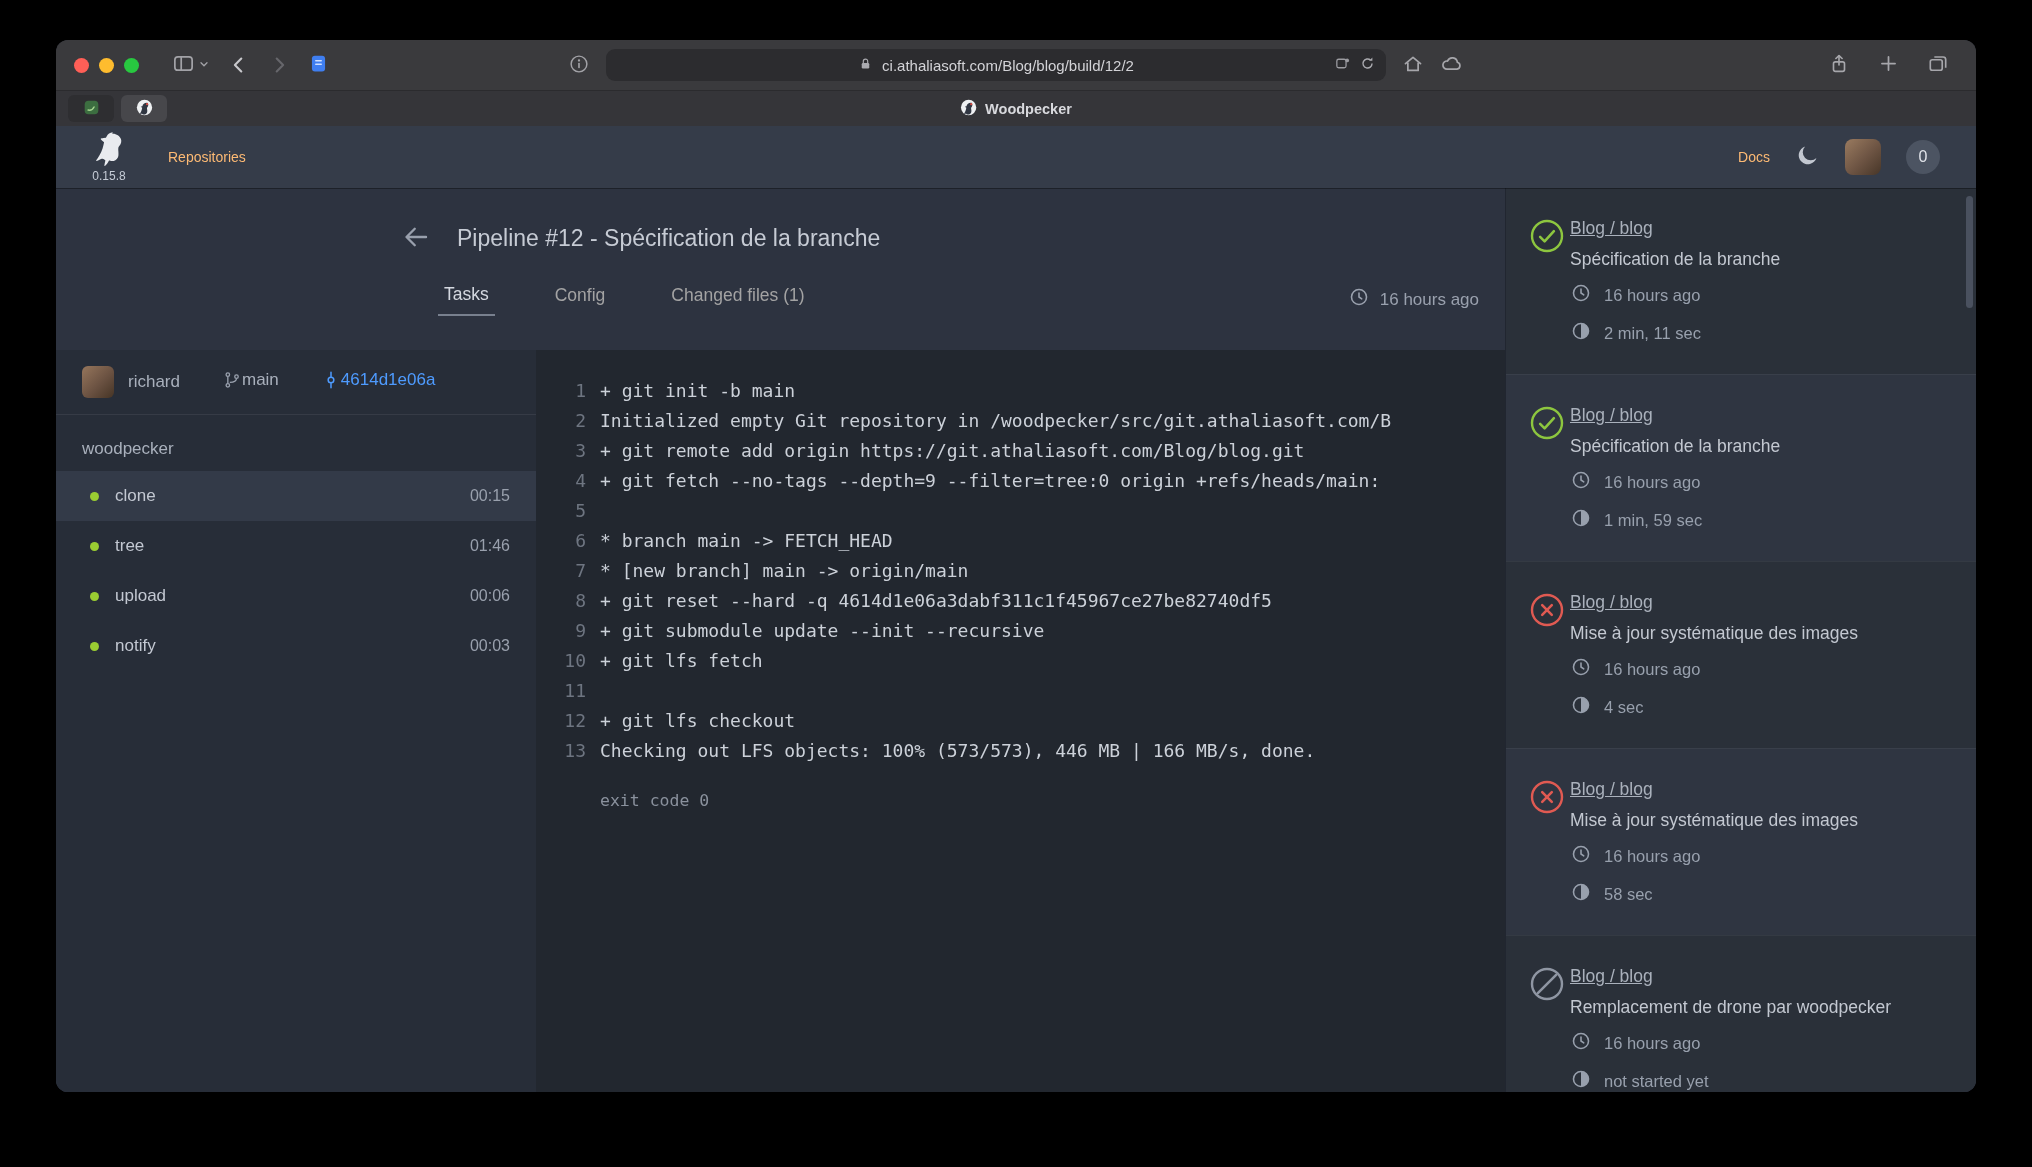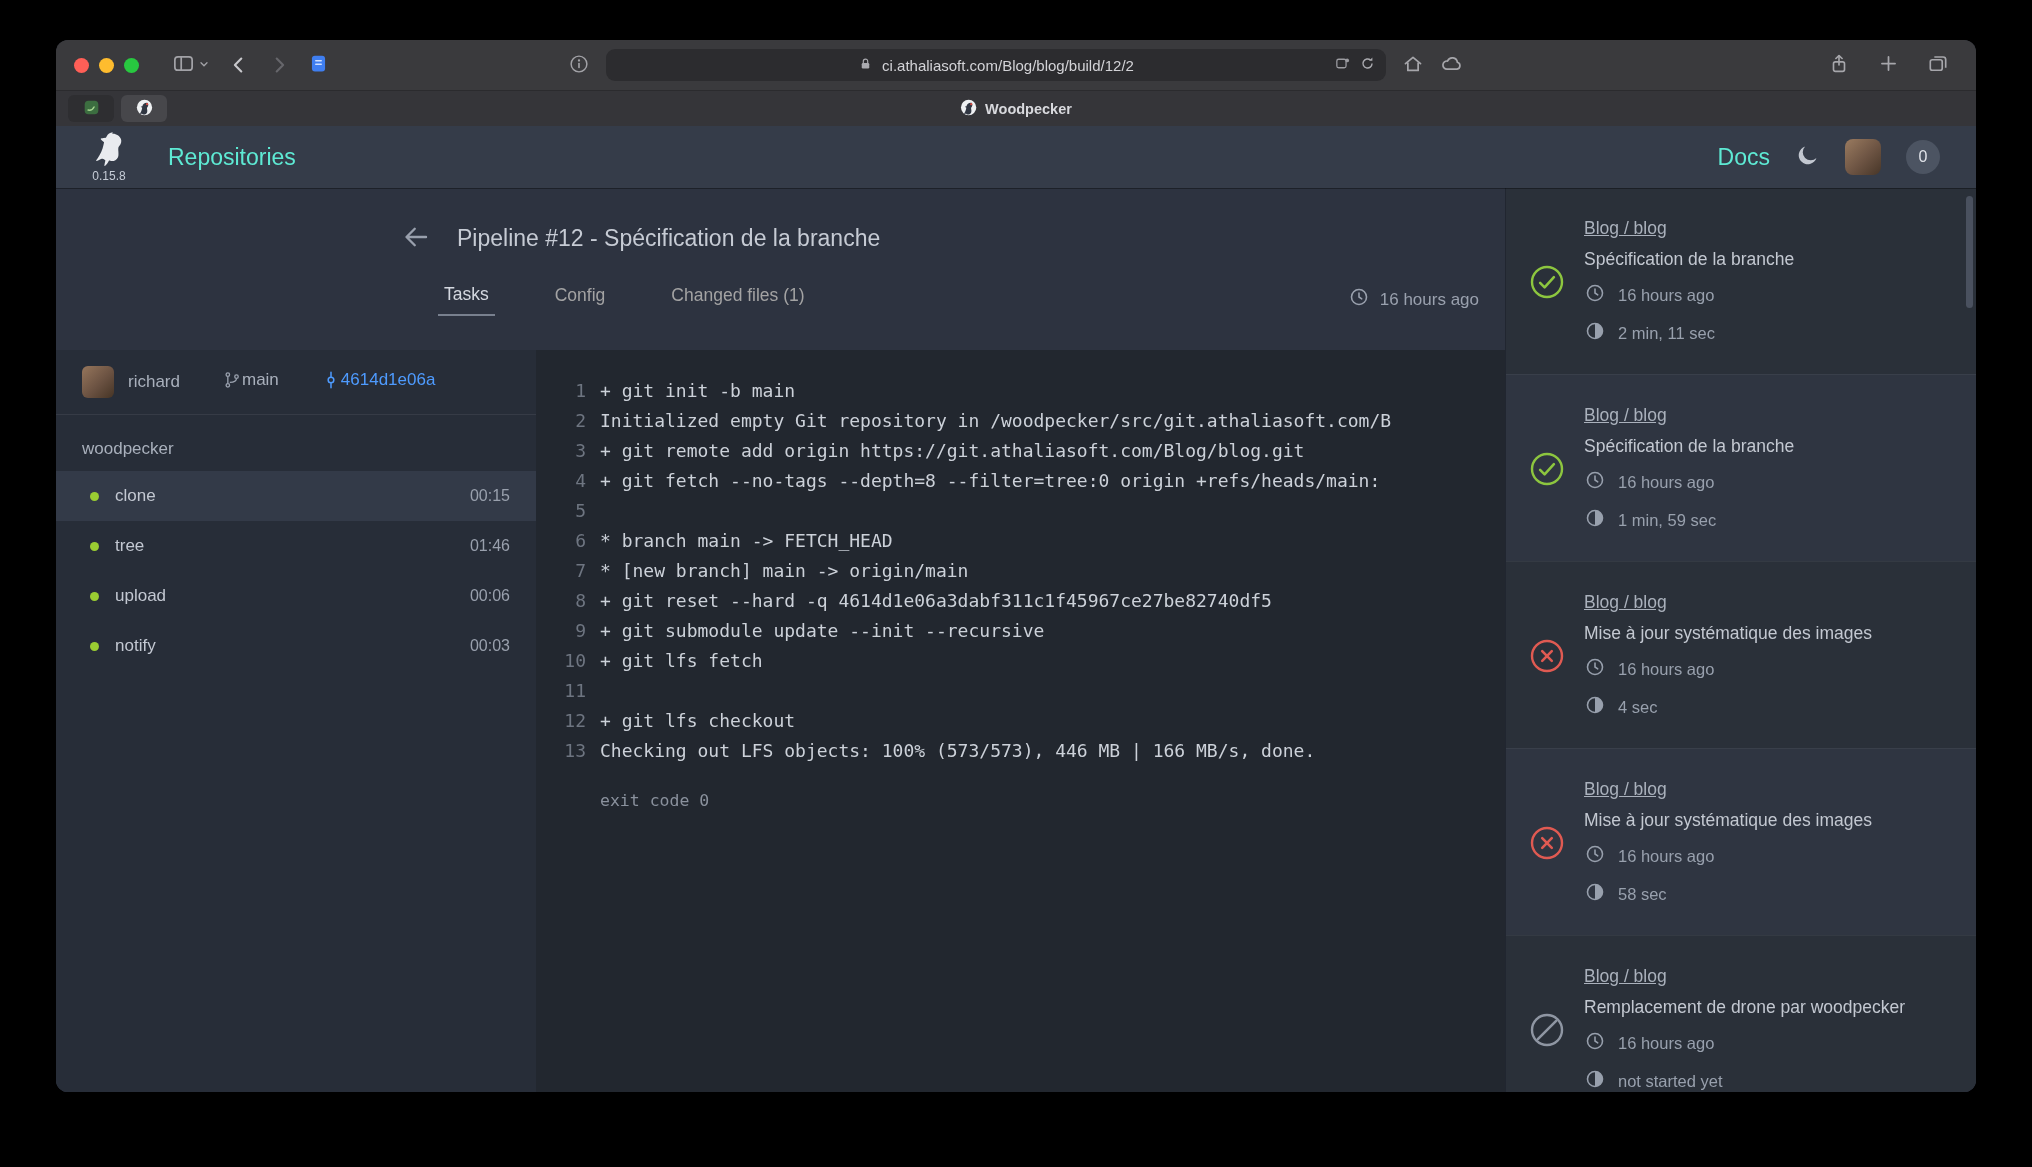--- a/index.html
+++ b/index.html
@@ -30,21 +30,21 @@
               align-items:center;justify-content:center;border:none;padding:0;}
   .pinned-tab.selected{background:#47474b;}
   .center-tab{position:absolute;left:50%;top:0;height:100%;transform:translateX(-50%);
               display:flex;align-items:center;gap:8px;color:#d8d9dd;font-size:14.5px;font-weight:bold;}
 
   
   .navbar{height:62px;flex:0 0 auto;background:#353c49;display:flex;align-items:center;
           padding:0 36px;color:#c6ccd6;box-shadow:0 1px 0 rgba(0,0,0,.35);z-index:3;}
   .brand{display:flex;flex-direction:column;align-items:center;margin-right:42px;cursor:pointer;}
   .brand .version{font-size:12px;color:#c6ccd6;margin-top:-3px;}
-  .nav-link{font-size:23px;color:#5eead4;background:none;border:none;padding:0;cursor:pointer;}
+  .nav-link{font-size:14px;color:#fdba74;background:none;border:none;padding:0;cursor:pointer;}
   .nav-right{margin-left:auto;display:flex;align-items:center;gap:25px;}
   .avatar{width:36px;height:36px;border-radius:8px;border:none;padding:0;
           background:linear-gradient(135deg,#9a7b60 0%,#6d5443 55%,#473628 100%);}
   .badge{width:34px;height:34px;border-radius:50%;background:#4c5462;color:#e0e3e9;font-size:16px;
          display:flex;align-items:center;justify-content:center;border:none;}
 
   .content{flex:1;display:flex;min-height:0;}
   .main-col{flex:1;min-width:0;display:flex;flex-direction:column;background:#2d3340;}
 
   .page-head{height:162px;flex:0 0 auto;box-sizing:border-box;padding-top:34px;}
@@ -79,21 +79,21 @@
              font-family:"DejaVu Sans Mono",monospace;}
   .log-line{display:flex;line-height:30px;font-size:18px;white-space:pre;}
   .ln{width:32px;flex:0 0 auto;text-align:right;color:#6e7581;}
   .lt{margin-left:14px;color:#ccd1d9;overflow:hidden;}
   .exit-line{margin-top:20px;margin-left:46px;color:#8a919d;font-size:16.5px;line-height:30px;
              font-family:"DejaVu Sans Mono",monospace;}
 
   .right-sidebar{width:470px;flex:0 0 auto;background:#2d3340;border-left:1px solid rgba(0,0,0,.25);
                  position:relative;overflow:hidden;}
   .build-item{box-sizing:border-box;min-height:171px;padding:30px 26px 28px 22px;display:flex;
-              align-items:center;gap:18px;cursor:pointer;}
+              align-items:flex-start;gap:4px;cursor:pointer;}
   .build-item:nth-child(odd){background:#2a3039;}
   .build-item:nth-child(even){background:#2f3541;}
   .build-item + .build-item{border-top:1px solid rgba(255,255,255,.05);}
   .status-wrap{width:38px;flex:0 0 auto;display:flex;justify-content:center;}
   .bi-text{flex:1;min-width:0;}
   .bi-repo{color:#aab1bc;font-size:17.5px;text-decoration:underline;background:none;border:none;
            padding:0;cursor:pointer;}
   .bi-msg{margin-top:10px;color:#c3c8d1;font-size:17.5px;white-space:nowrap;overflow:hidden;}
   .bi-meta{margin-top:12px;display:flex;align-items:center;gap:12px;color:#98a0ad;font-size:16.5px;}
   .sb-thumb{position:absolute;right:3px;top:8px;width:7px;height:112px;border-radius:4px;
@@ -367,21 +367,21 @@
               <span class="dot"></span>
               <span>notify</span>
               <span class="dur">00:03</span>
             </button>
           </div>
 
           <div class="log-panel">
             <div class="log-line"><span class="ln">1</span><span class="lt">+ git init -b main</span></div>
             <div class="log-line"><span class="ln">2</span><span class="lt">Initialized empty Git repository in /woodpecker/src/git.athaliasoft.com/B</span></div>
             <div class="log-line"><span class="ln">3</span><span class="lt">+ git remote add origin https://git.athaliasoft.com/Blog/blog.git</span></div>
-            <div class="log-line"><span class="ln">4</span><span class="lt">+ git fetch --no-tags --depth=8 --filter=tree:0 origin +refs/heads/main:</span></div>
+            <div class="log-line"><span class="ln">4</span><span class="lt">+ git fetch --no-tags --depth=9 --filter=tree:0 origin +refs/heads/main:</span></div>
             <div class="log-line"><span class="ln">5</span></div>
             <div class="log-line"><span class="ln">6</span><span class="lt">* branch main -&gt; FETCH_HEAD</span></div>
             <div class="log-line"><span class="ln">7</span><span class="lt">* [new branch] main -&gt; origin/main</span></div>
             <div class="log-line"><span class="ln">8</span><span class="lt">+ git reset --hard -q 4614d1e06a3dabf311c1f45967ce27be82740df5</span></div>
             <div class="log-line"><span class="ln">9</span><span class="lt">+ git submodule update --init --recursive</span></div>
             <div class="log-line"><span class="ln">10</span><span class="lt">+ git lfs fetch</span></div>
             <div class="log-line"><span class="ln">11</span></div>
             <div class="log-line"><span class="ln">12</span><span class="lt">+ git lfs checkout</span></div>
             <div class="log-line"><span class="ln">13</span><span class="lt">Checking out LFS objects: 100% (573/573), 446 MB | 166 MB/s, done.</span></div>
             <div class="exit-line">exit code 0</div>

